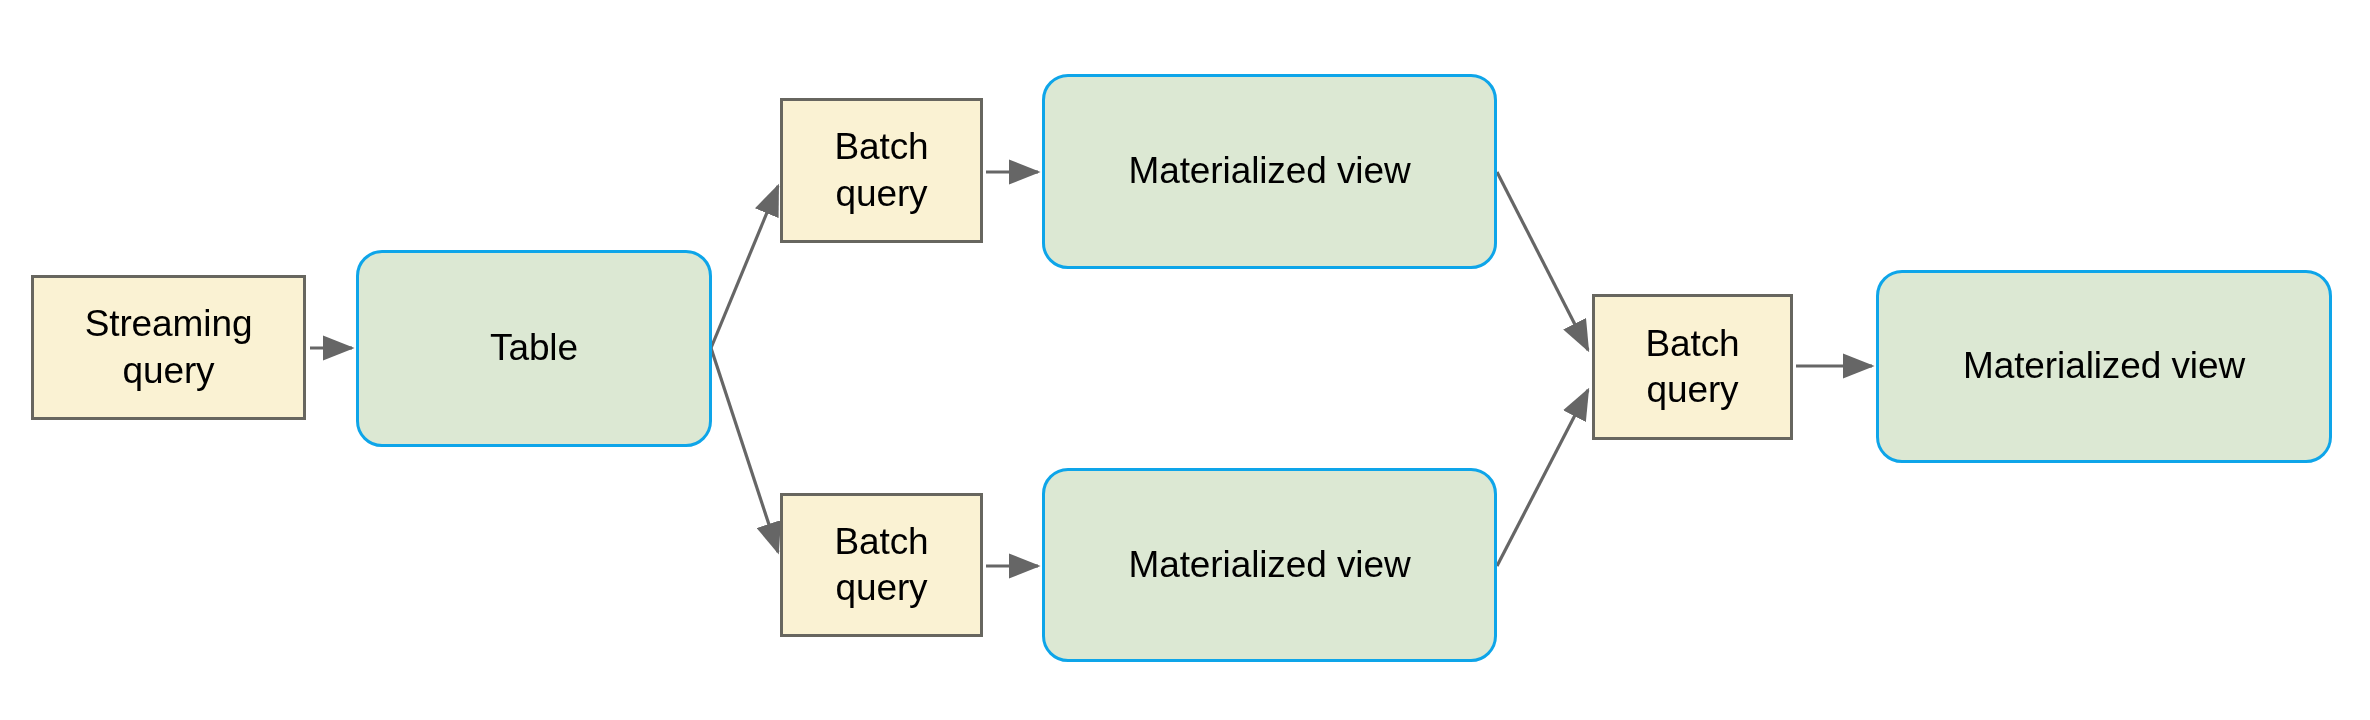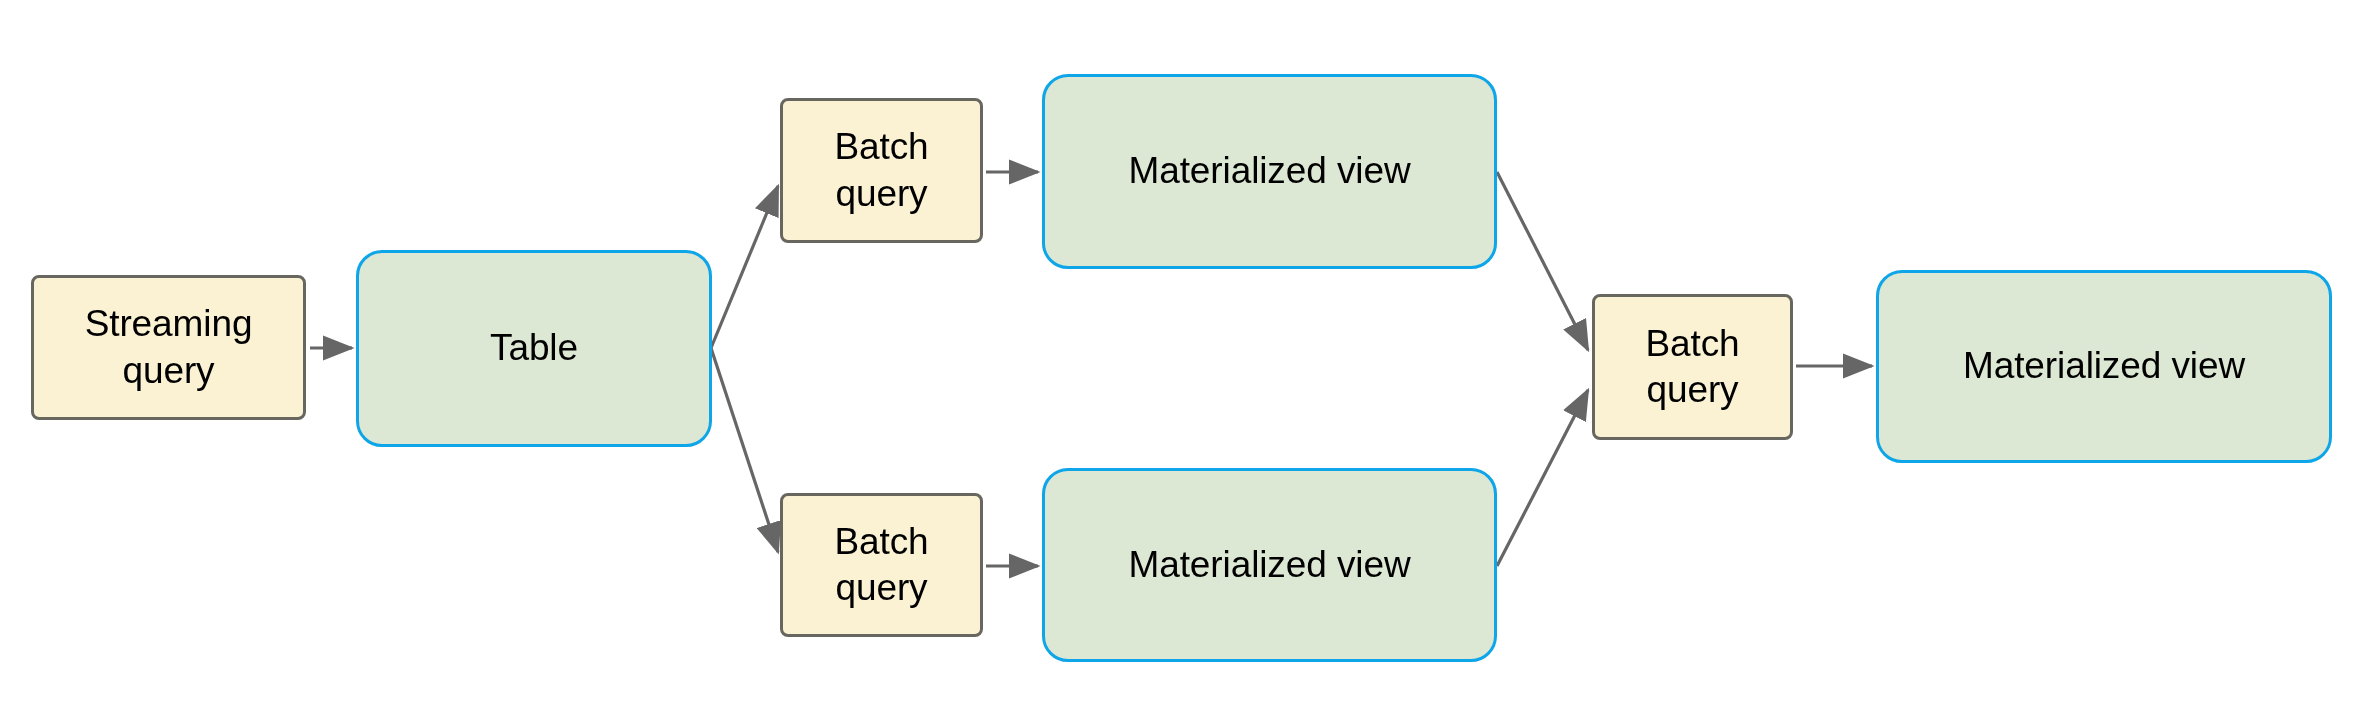--- a/index.html
+++ b/index.html
@@ -37,21 +37,21 @@
     color: #000000;
     font-size: 37px;
     line-height: 1.25;
     letter-spacing: -0.1px;
     white-space: pre-line;
     z-index: 2;
   }
   .node.process {
     background: #faf2d3;
     border: 3px solid #67665f;
-    border-radius: 8px;
+    border-radius: 0;
   }
   .node.store {
     background: #dce8d3;
     border: 3px solid #0ea5e9;
     border-radius: 26px;
   }
   .node-label {
     display: block;
     white-space: pre-line;
   }

